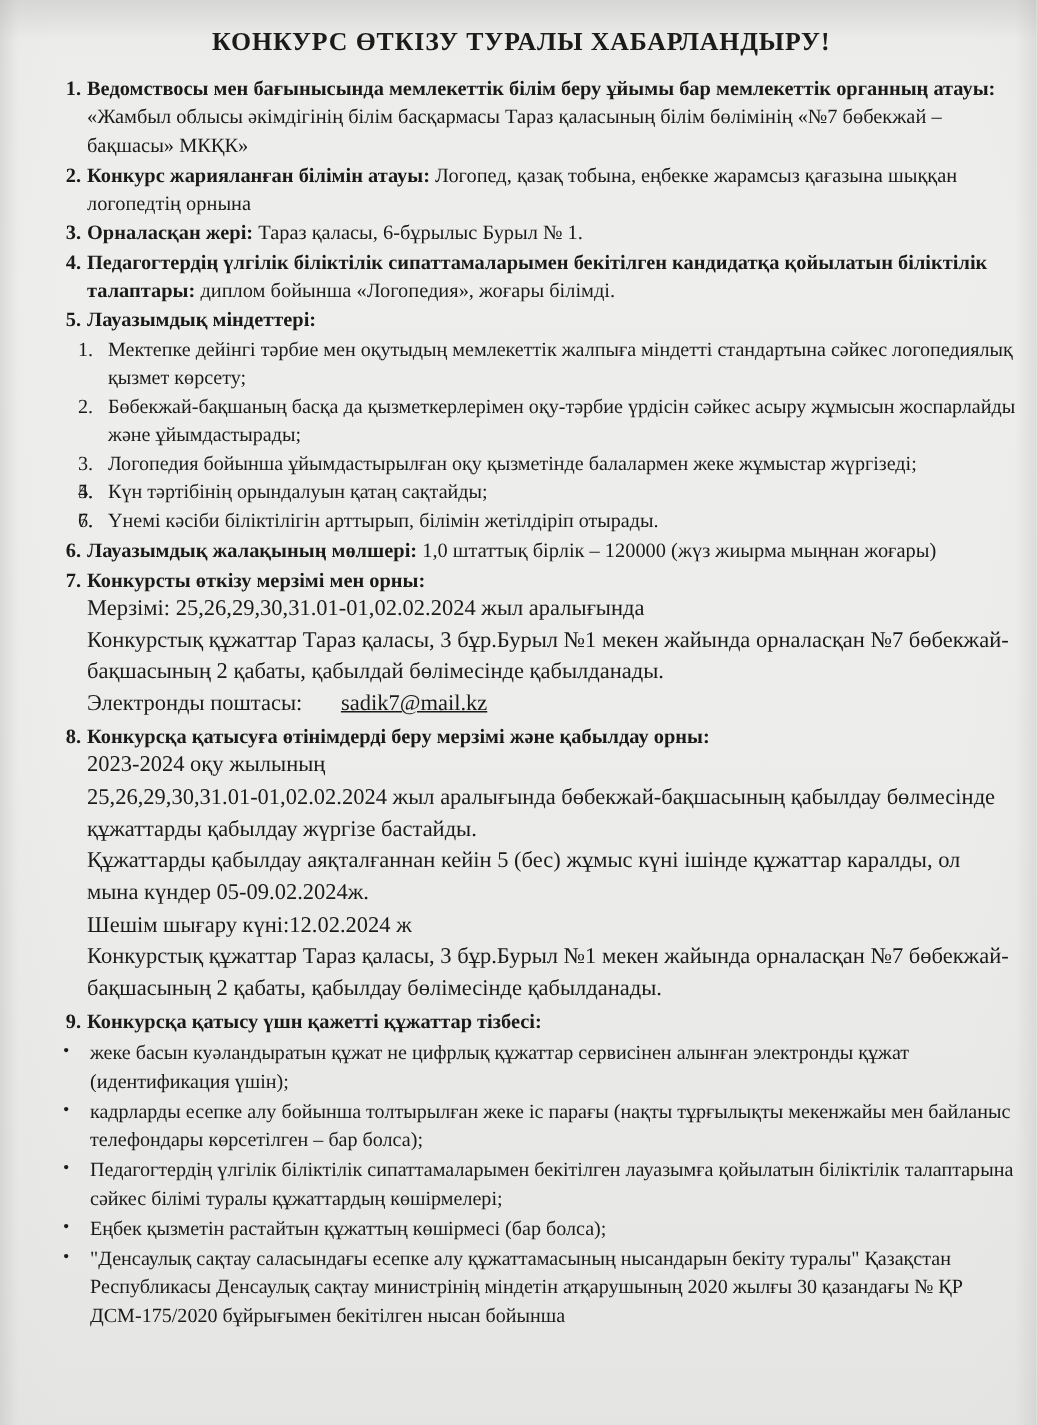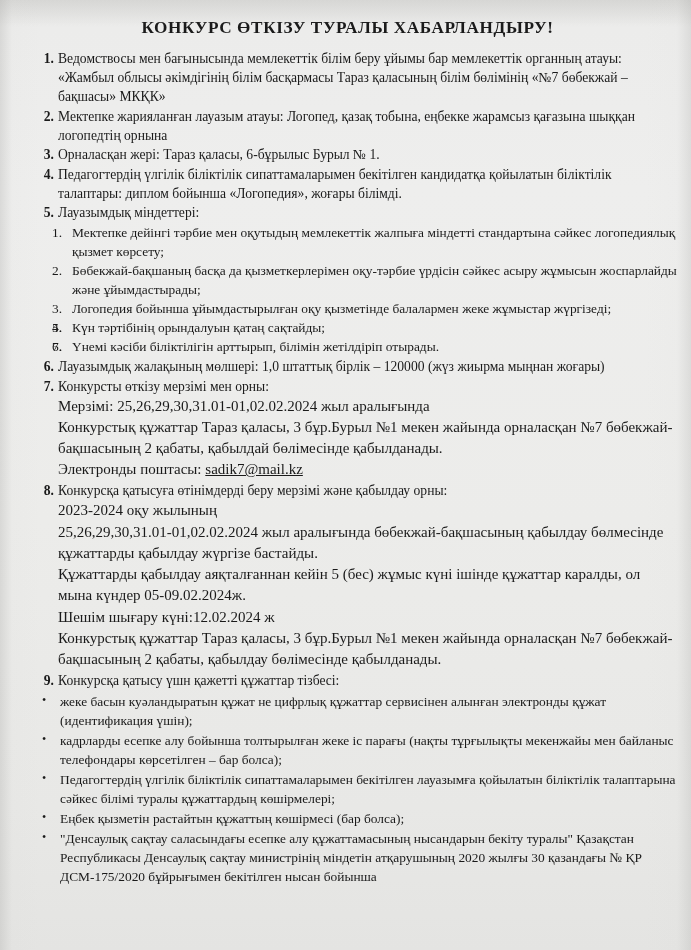--- a/index.html
+++ b/index.html
@@ -65,21 +65,21 @@
   ol.outer > li > .num {
     position: absolute;
     left: 14px;
     top: 0;
     width: 22px;
     text-align: right;
     font-weight: bold;
     font-size: 13.6px;
   }
   .lead {
-    font-weight: normal;
+    font-weight: bold;
   }
   .rest {
     font-weight: normal;
   }
 
   
   ol.inner {
     list-style: none;
     margin: 0;
     padding: 0;
@@ -129,39 +129,40 @@
   
   .cont {
     display: block;
     font-weight: normal;
     font-size: 15px;
     line-height: 1.42;
   }
 
   a.maillink {
     color: #1a1a1a;
+    margin-left: 22px;
   }
 </style>
 </head>
 <body>
 
 <div id="page">
 
   <div class="doc-title">КОНКУРС ӨТКІЗУ ТУРАЛЫ  ХАБАРЛАНДЫРУ!</div>
 
   <ol class="outer">
 
     <li>
       <span class="num">1.</span>
       <span class="lead">Ведомствосы мен бағынысында мемлекеттік білім беру ұйымы бар мемлекеттік органның атауы:</span><span class="rest"> «Жамбыл облысы әкімдігінің білім басқармасы Тараз қаласының білім бөлімінің  «№7 бөбекжай – бақшасы» МКҚК»</span>
     </li>
 
     <li>
       <span class="num">2.</span>
-      <span class="lead">Мектепке жарияланған лауазым атауы:</span><span class="rest"> Логопед, қазақ тобына, еңбекке жарамсыз қағазына шыққан логопедтің орнына</span>
+      <span class="lead">Конкурс жарияланған білімін атауы:</span><span class="rest"> Логопед, қазақ тобына, еңбекке жарамсыз қағазына шыққан логопедтің орнына</span>
     </li>
 
     <li>
       <span class="num">3.</span>
       <span class="lead">Орналасқан жері:</span><span class="rest"> Тараз қаласы, 6-бұрылыс Бурыл № 1.</span>
     </li>
 
     <li>
       <span class="num">4.</span>
       <span class="lead">Педагогтердің үлгілік біліктілік сипаттамаларымен бекітілген кандидатқа қойылатын біліктілік талаптары:</span><span class="rest"> диплом бойынша  «Логопедия»,  жоғары білімді.</span>

